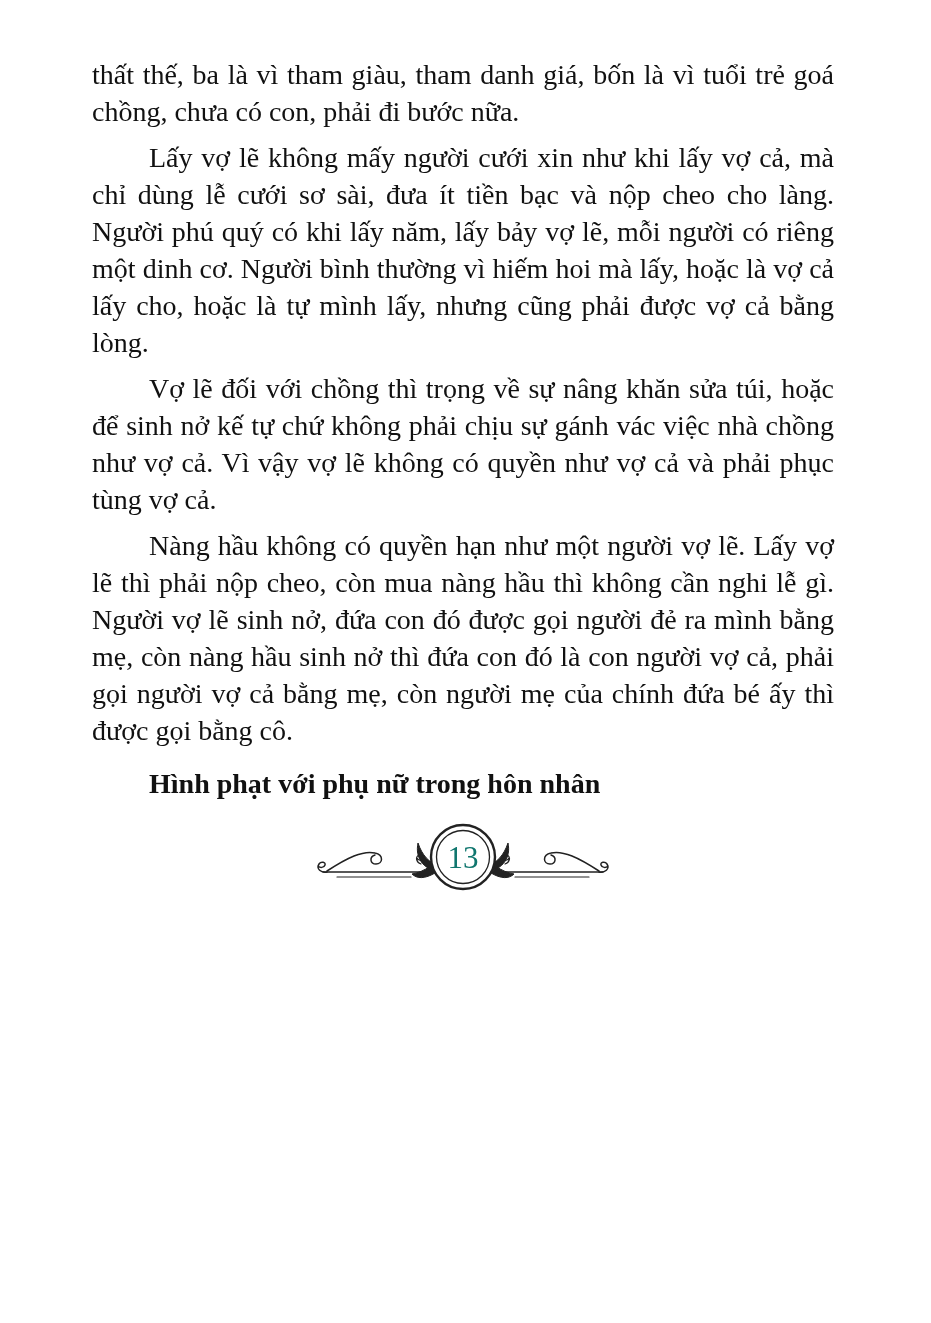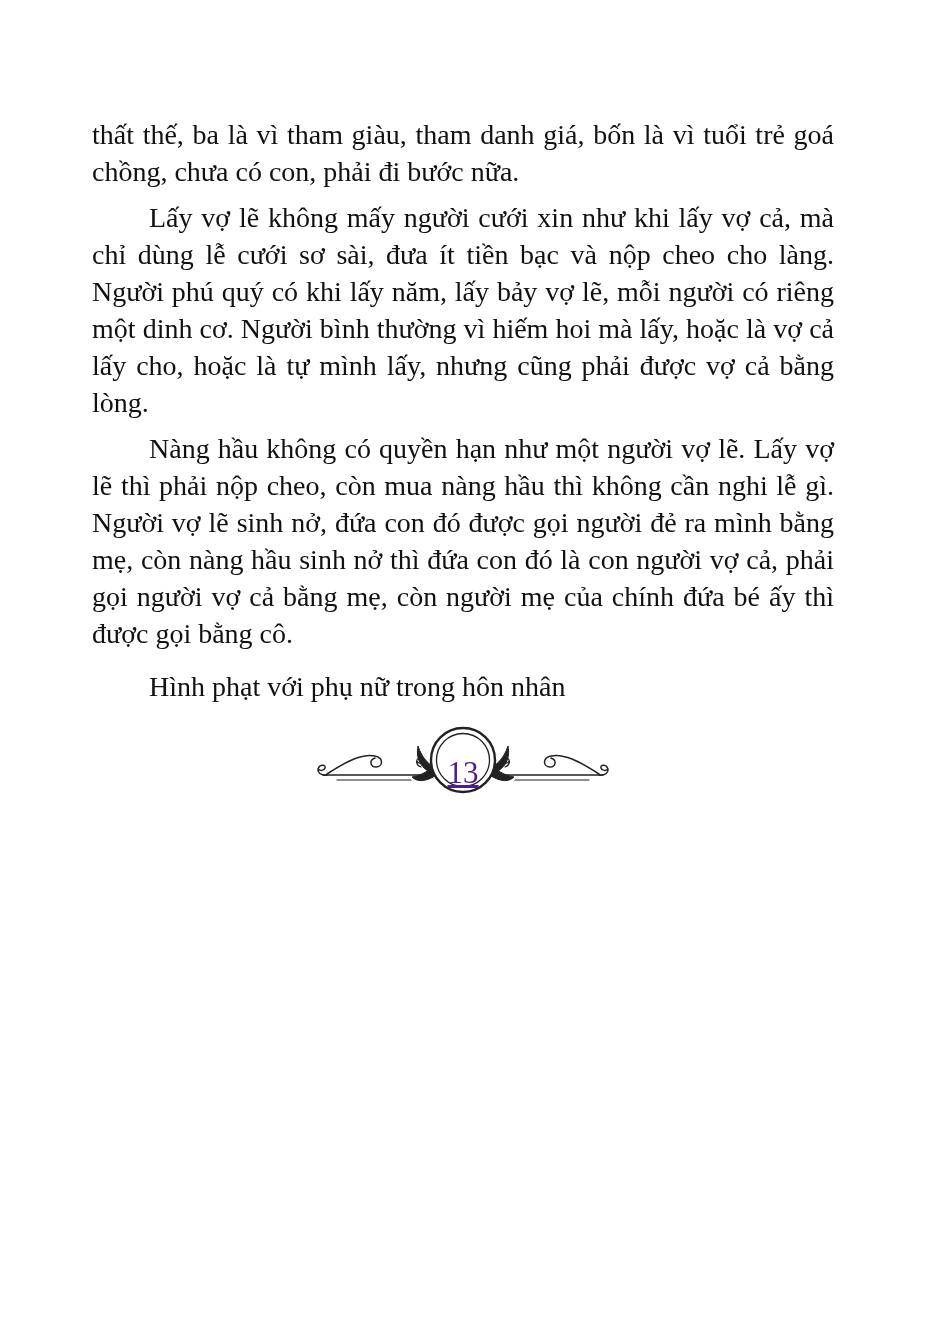--- a/index.html
+++ b/index.html
@@ -11,77 +11,77 @@
     height: 1323px;
     background: #ffffff;
     overflow: hidden;
     font-family: "Liberation Serif", "DejaVu Serif", serif;
     color: #111111;
   }
   .page {
     box-sizing: border-box;
     width: 931px;
     height: 1323px;
-    padding: 116px 97px 0 92px;
+    padding: 56px 97px 0 92px;
     background: #ffffff;
   }
   .body-text p {
     margin: 0 0 9px 0;
     font-size: 28px;
     line-height: 37px;
     text-align: justify;
     text-indent: 57px;
     color: #111111;
   }
   .body-text p.no-indent {
     text-indent: 0;
   }
   .body-text p.section-heading {
-    font-weight: normal;
+    font-weight: bold;
     margin-top: 16px;
     margin-bottom: 10px;
     text-align: left;
   }
   .body-text p.last-line {
     margin-bottom: 0;
   }
   .footer-ornament {
     position: relative;
     width: 300px;
     margin: 6px auto 0 auto;
   }
   .footer-ornament svg {
     display: block;
   }
   .page-number {
     position: absolute;
-    top: 12px;
+    top: 0;
     left: 0;
     width: 300px;
     height: 90px;
     display: flex;
     align-items: center;
     justify-content: center;
     font-size: 31px;
     line-height: 31px;
-    color: #4c1d95;
+    color: #0f766e;
     pointer-events: none;
-    text-decoration: underline;
   }
 </style>
 </head>
 <body>
 
 <div class="page">
   <div class="body-text">
 
     <p class="no-indent">thất thế, ba là vì tham giàu, tham danh giá, bốn là vì tuổi trẻ goá chồng, chưa có con, phải đi bước nữa.</p>
 
     <p>Lấy vợ lẽ không mấy người cưới xin như khi lấy vợ cả, mà chỉ dùng lễ cưới sơ sài, đưa ít tiền bạc và nộp cheo cho làng. Người phú quý có khi lấy năm, lấy bảy vợ lẽ, mỗi người có riêng một dinh cơ. Người bình thường vì hiếm hoi mà lấy, hoặc là vợ cả lấy cho, hoặc là tự mình lấy, nhưng cũng phải được vợ cả bằng lòng.</p>
 
+    <p>Vợ lẽ đối với chồng thì trọng về sự nâng khăn sửa túi, hoặc để sinh nở kế tự chứ không phải chịu sự gánh vác việc nhà chồng như vợ cả. Vì vậy vợ lẽ không có quyền như vợ cả và phải phục tùng vợ cả.</p>
 
     <p>Nàng hầu không có quyền hạn như một người vợ lẽ. Lấy vợ lẽ thì phải nộp cheo, còn mua nàng hầu thì không cần nghi lễ gì. Người vợ lẽ sinh nở, đứa con đó được gọi người đẻ ra mình bằng mẹ, còn nàng hầu sinh nở thì đứa con đó là con người vợ cả, phải gọi người vợ cả bằng mẹ, còn người mẹ của chính đứa bé ấy thì được gọi bằng cô.</p>
 
     <p class="section-heading">Hình phạt với phụ nữ trong hôn nhân</p>
 
 
 
 
   </div>
 

